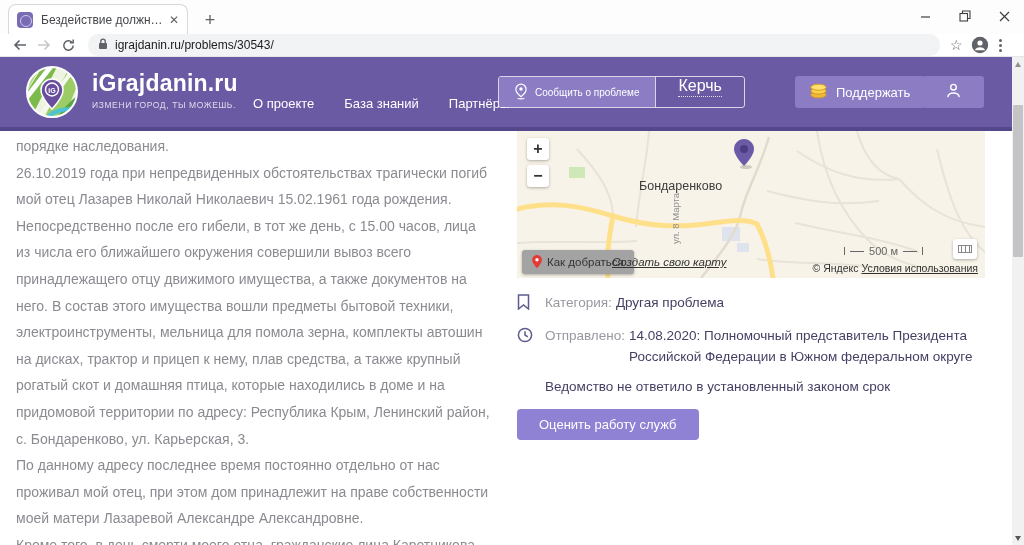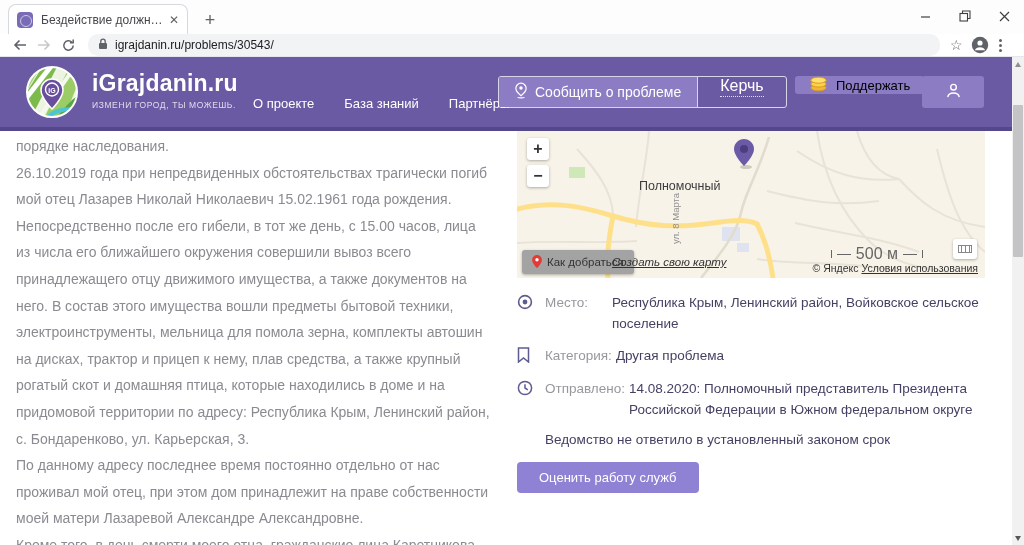--- a/index.html
+++ b/index.html
@@ -39,27 +39,27 @@
   .site-header { position:absolute; left:0; top:57px; width:1024px; height:74px; background:#6a5aa3;
                  border-bottom:4px solid #54478c; }
   .logo { position:absolute; left:26px; top:9px; width:52px; height:52px; }
   .brand { position:absolute; left:92px; top:13px; color:#fff; }
   .brand-title { font-size:23px; font-weight:bold; letter-spacing:.2px; }
   .brand-tagline { font-size:8.5px; letter-spacing:.6px; color:rgba(255,255,255,.78); margin-top:3px; }
   .main-nav { position:absolute; left:253px; top:39px; display:flex; gap:30px; }
   .main-nav a { color:#fff; font-size:13px; text-decoration:none; cursor:pointer; }
   .report-group { position:absolute; left:498px; top:19px; height:32px; display:flex;
                   border:1px solid rgba(255,255,255,.75); border-radius:3px; overflow:hidden; }
-  .report-btn { background:#8b7cc4; color:#fff; font-size:14px; display:flex; align-items:center; gap:8px;
+  .report-btn { background:#8b7cc4; color:#fff; font-size:10px; display:flex; align-items:center; gap:8px;
                 padding:0 16px; cursor:pointer; }
   .city-btn { background:transparent; border-left:1px solid rgba(255,255,255,.75); color:#fff; font-size:16px;
               display:flex; align-items:flex-start; padding:0 22px; cursor:pointer; }
   .city-btn span { border-bottom:1px dotted rgba(255,255,255,.8); padding-bottom:1px; }
-  .support-btn { position:absolute; left:795px; top:19px; height:18px; background:#8b7cc4; border-radius:3px;
-                 color:#000000; font-size:13px; display:flex; align-items:center; gap:8px; padding:0 14px; cursor:pointer; }
+  .support-btn { position:absolute; left:795px; top:19px; height:32px; background:#8b7cc4; border-radius:3px;
+                 color:#ffffff; font-size:13px; display:flex; align-items:center; gap:8px; padding:0 14px; cursor:pointer; }
   .avatar-btn { position:absolute; left:922px; top:19px; width:62px; height:32px; background:#8b7cc4;
                 border-radius:3px; display:flex; align-items:center; justify-content:center; cursor:pointer; }
 
   
   .left-col { position:absolute; left:16px; top:131px; width:476px; height:414px; overflow:hidden;
               font-size:14px; line-height:26.6px; color:#8a8a91; padding-top:2px; }
   .left-col p { margin:0; }
 
   .right-col { position:absolute; left:517px; top:131px; width:468px; }
 
@@ -73,21 +73,21 @@
   .map-pin { position:absolute; left:216px; top:8px; }
   .town-label { position:absolute; left:122px; top:48px; font-size:12.5px; color:#3c3c3c; }
   .street-label { position:absolute; left:128px; top:82px; font-size:9.5px; color:#8f8f8f;
                   transform:rotate(-90deg); transform-origin:center; width:60px; text-align:center; }
   .directions-btn { position:absolute; left:5px; top:119px; height:24px; background:#a3a3a3; border-radius:3px;
                     box-shadow:0 1px 3px rgba(0,0,0,.3); display:flex; align-items:center; gap:5px;
                     padding:0 10px; font-size:11.5px; color:#333; cursor:pointer; }
   .create-map-link { position:absolute; left:95px; top:125px; font-size:11.5px; color:#333;
                      text-decoration:underline; cursor:pointer;font-style:italic; }
   .map-scale { position:absolute; right:62px; top:114px; display:flex; align-items:center; gap:5px;
-               color:#666; font-size:16px; }
+               color:#666; font-size:11px; }
   .map-scale .tick { width:1px; height:8px; background:#666; }
   .map-scale .bar { width:14px; height:1px; background:#666; }
   .ruler-btn { position:absolute; right:8px; top:108px; width:24px; height:20px; background:#fff; border-radius:3px;
                box-shadow:0 1px 3px rgba(0,0,0,.3); display:flex; align-items:center; justify-content:center; cursor:pointer; }
   .ruler-glyph { width:14px; height:8px; border:1px solid #888;
                  background:repeating-linear-gradient(90deg,#fff 0 2px,#888 2px 3px,#fff 3px 4px); }
   .map-copy { position:absolute; right:7px; top:131px; font-size:10.5px; color:#333; white-space:nowrap; }
   .map-copy a { color:#333; text-decoration:underline; cursor:pointer; }
 
   
@@ -293,21 +293,21 @@
       </svg>
       <div class="map-zoom zoom-in">+</div>
       <div class="map-zoom zoom-out">−</div>
       <span class="map-pin">
         <svg width="22" height="32" viewBox="0 0 22 32">
           <ellipse cx="13" cy="28" rx="6" ry="2" fill="rgba(90,80,60,.25)"></ellipse>
           <path d="M11 0 C5.5 0 1 4.5 1 10 C1 17 11 27 11 27 C11 27 21 17 21 10 C21 4.5 16.5 0 11 0 Z" fill="#6b5ba6"></path>
           <circle cx="11" cy="10" r="4" fill="#4a3d80"></circle>
         </svg>
       </span>
-      <div class="town-label">Полномочный</div>
+      <div class="town-label">Бондаренково</div>
       <div class="street-label">ул. 8 Марта</div>
       <div class="directions-btn">
         <span>
           <svg width="10" height="13" viewBox="0 0 12 16">
             <path d="M6 0 C2.7 0 0 2.7 0 6 C0 10 6 16 6 16 C6 16 12 10 12 6 C12 2.7 9.3 0 6 0 Z" fill="#e53935"></path>
             <circle cx="6" cy="5.8" r="2.1" fill="#ffffff"></circle>
           </svg>
         </span>
         <span>Как добраться</span>
       </div>
@@ -324,30 +324,20 @@
       </div>
       <div class="map-copy">
         <span>© Яндекс</span>
         <a>Условия использования</a>
       </div>
     </div>
 
     <div class="details">
       <div class="drow">
         <span class="dicon">
-          <svg width="16" height="16" viewBox="0 0 16 16">
-            <circle cx="8" cy="8" r="6.4" fill="none" stroke="#5e5c8f" stroke-width="1.6"></circle>
-            <circle cx="8" cy="8" r="2.4" fill="#5e5c8f"></circle>
-          </svg>
-        </span>
-        <span class="dlabel">Место:</span>
-        <span class="dvalue">Республика Крым, Ленинский район, Войковское сельское поселение</span>
-      </div>
-      <div class="drow">
-        <span class="dicon">
           <svg width="13" height="16" viewBox="0 0 13 16">
             <path d="M1.5 1 H11.5 V15 L6.5 11 L1.5 15 Z" fill="none" stroke="#5e5c8f" stroke-width="1.5"></path>
           </svg>
         </span>
         <span class="dlabel">Категория:</span>
         <span class="dvalue">Другая проблема</span>
       </div>
       <div class="drow">
         <span class="dicon">
           <svg width="16" height="16" viewBox="0 0 16 16">

